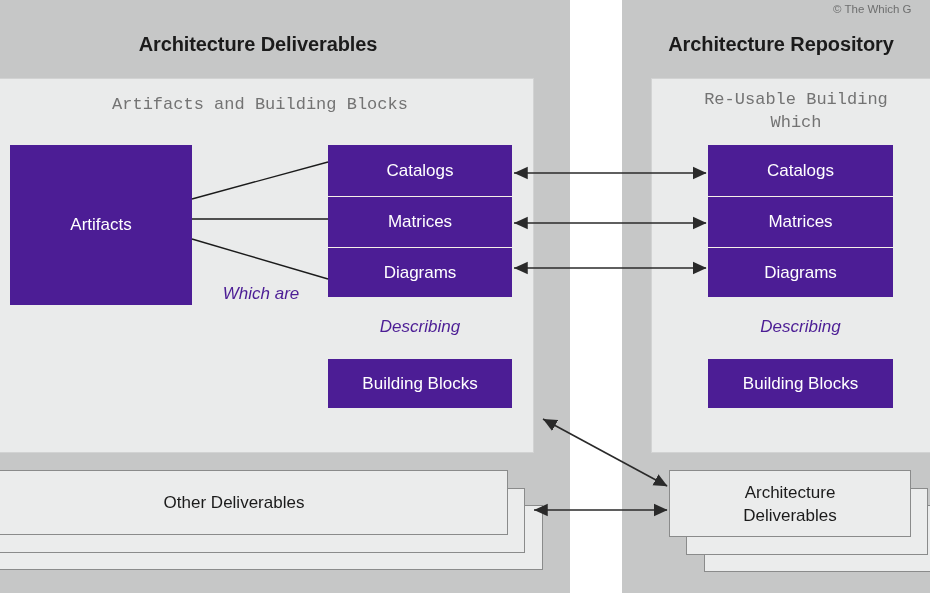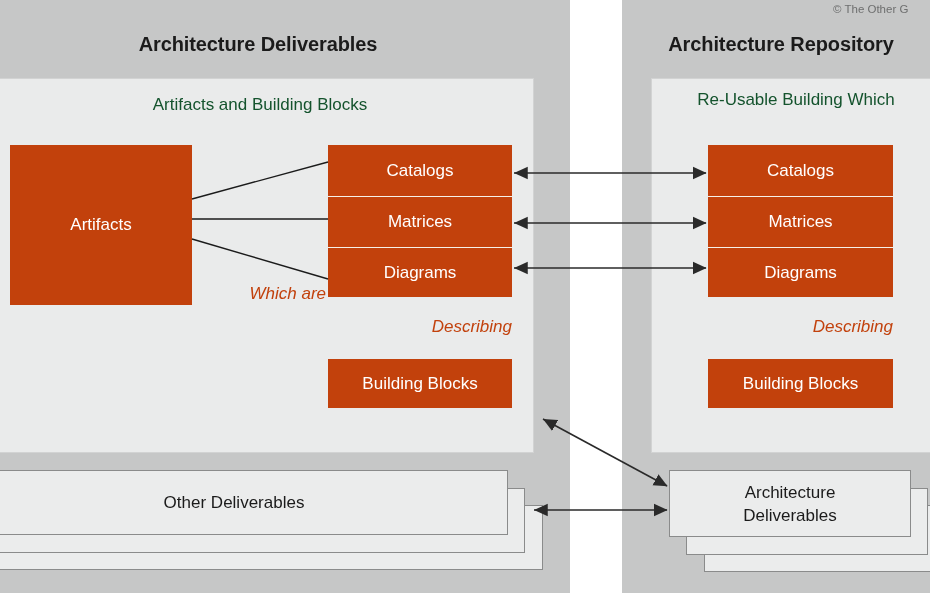--- a/index.html
+++ b/index.html
@@ -38,43 +38,44 @@
     font-size: 20px;
     font-weight: bold;
     color: #1b1b1b;
     text-align: center;
     white-space: nowrap;
     letter-spacing: -0.1px;
   }
   .section-title {
     position: absolute;
     font-size: 17px;
-    color: #14532d;
+    color: #737373;
     text-align: center;
     line-height: 23px;
+    font-family: Liberation Mono, monospace;
   }
   .copyright {
     position: absolute;
     font-size: 11.5px;
     color: #6e6f6f;
     white-space: nowrap;
   }
   .italic-note {
     position: absolute;
     font-size: 17px;
     font-style: italic;
-    color: #c2410c;
-    text-align: right;
+    color: #4c1d95;
+    text-align: center;
     white-space: nowrap;
   }
 
   
   .obox {
     position: absolute;
-    background: #c2410c;
+    background: #4c1d95;
     color: #ffffff;
     font-size: 17px;
     display: flex;
     align-items: center;
     justify-content: center;
     box-sizing: border-box;
   }
   .obox.sep {
     border-top: 1.5px solid #f6f0e8;
   }
@@ -122,21 +123,21 @@
   }
 </style>
 </head>
 <body>
 
 <div id="stage">
 
   <div class="panel-bg" style="left:0px; top:0px; width:570px; height:593px;"></div>
   <div class="panel-bg" style="left:622px; top:0px; width:308px; height:593px;"></div>
 
-  <div class="copyright" style="left:833px; top:3px;">© The Other G</div>
+  <div class="copyright" style="left:833px; top:3px;">© The Which G</div>
 
   <div class="panel-title" style="left:0px; top:33px; width:516px;">Architecture Deliverables</div>
   <div class="panel-title" style="left:622px; top:33px; width:318px;">Architecture Repository</div>
 
   <div class="inner-panel" style="left:-2px; top:78px; width:536px; height:375px;"></div>
 
   <div class="section-title" style="left:10px; top:93px; width:500px;">Artifacts and Building Blocks</div>
 
   <div class="obox" style="left:10px; top:145px; width:182px; height:160px;">Artifacts</div>
 

